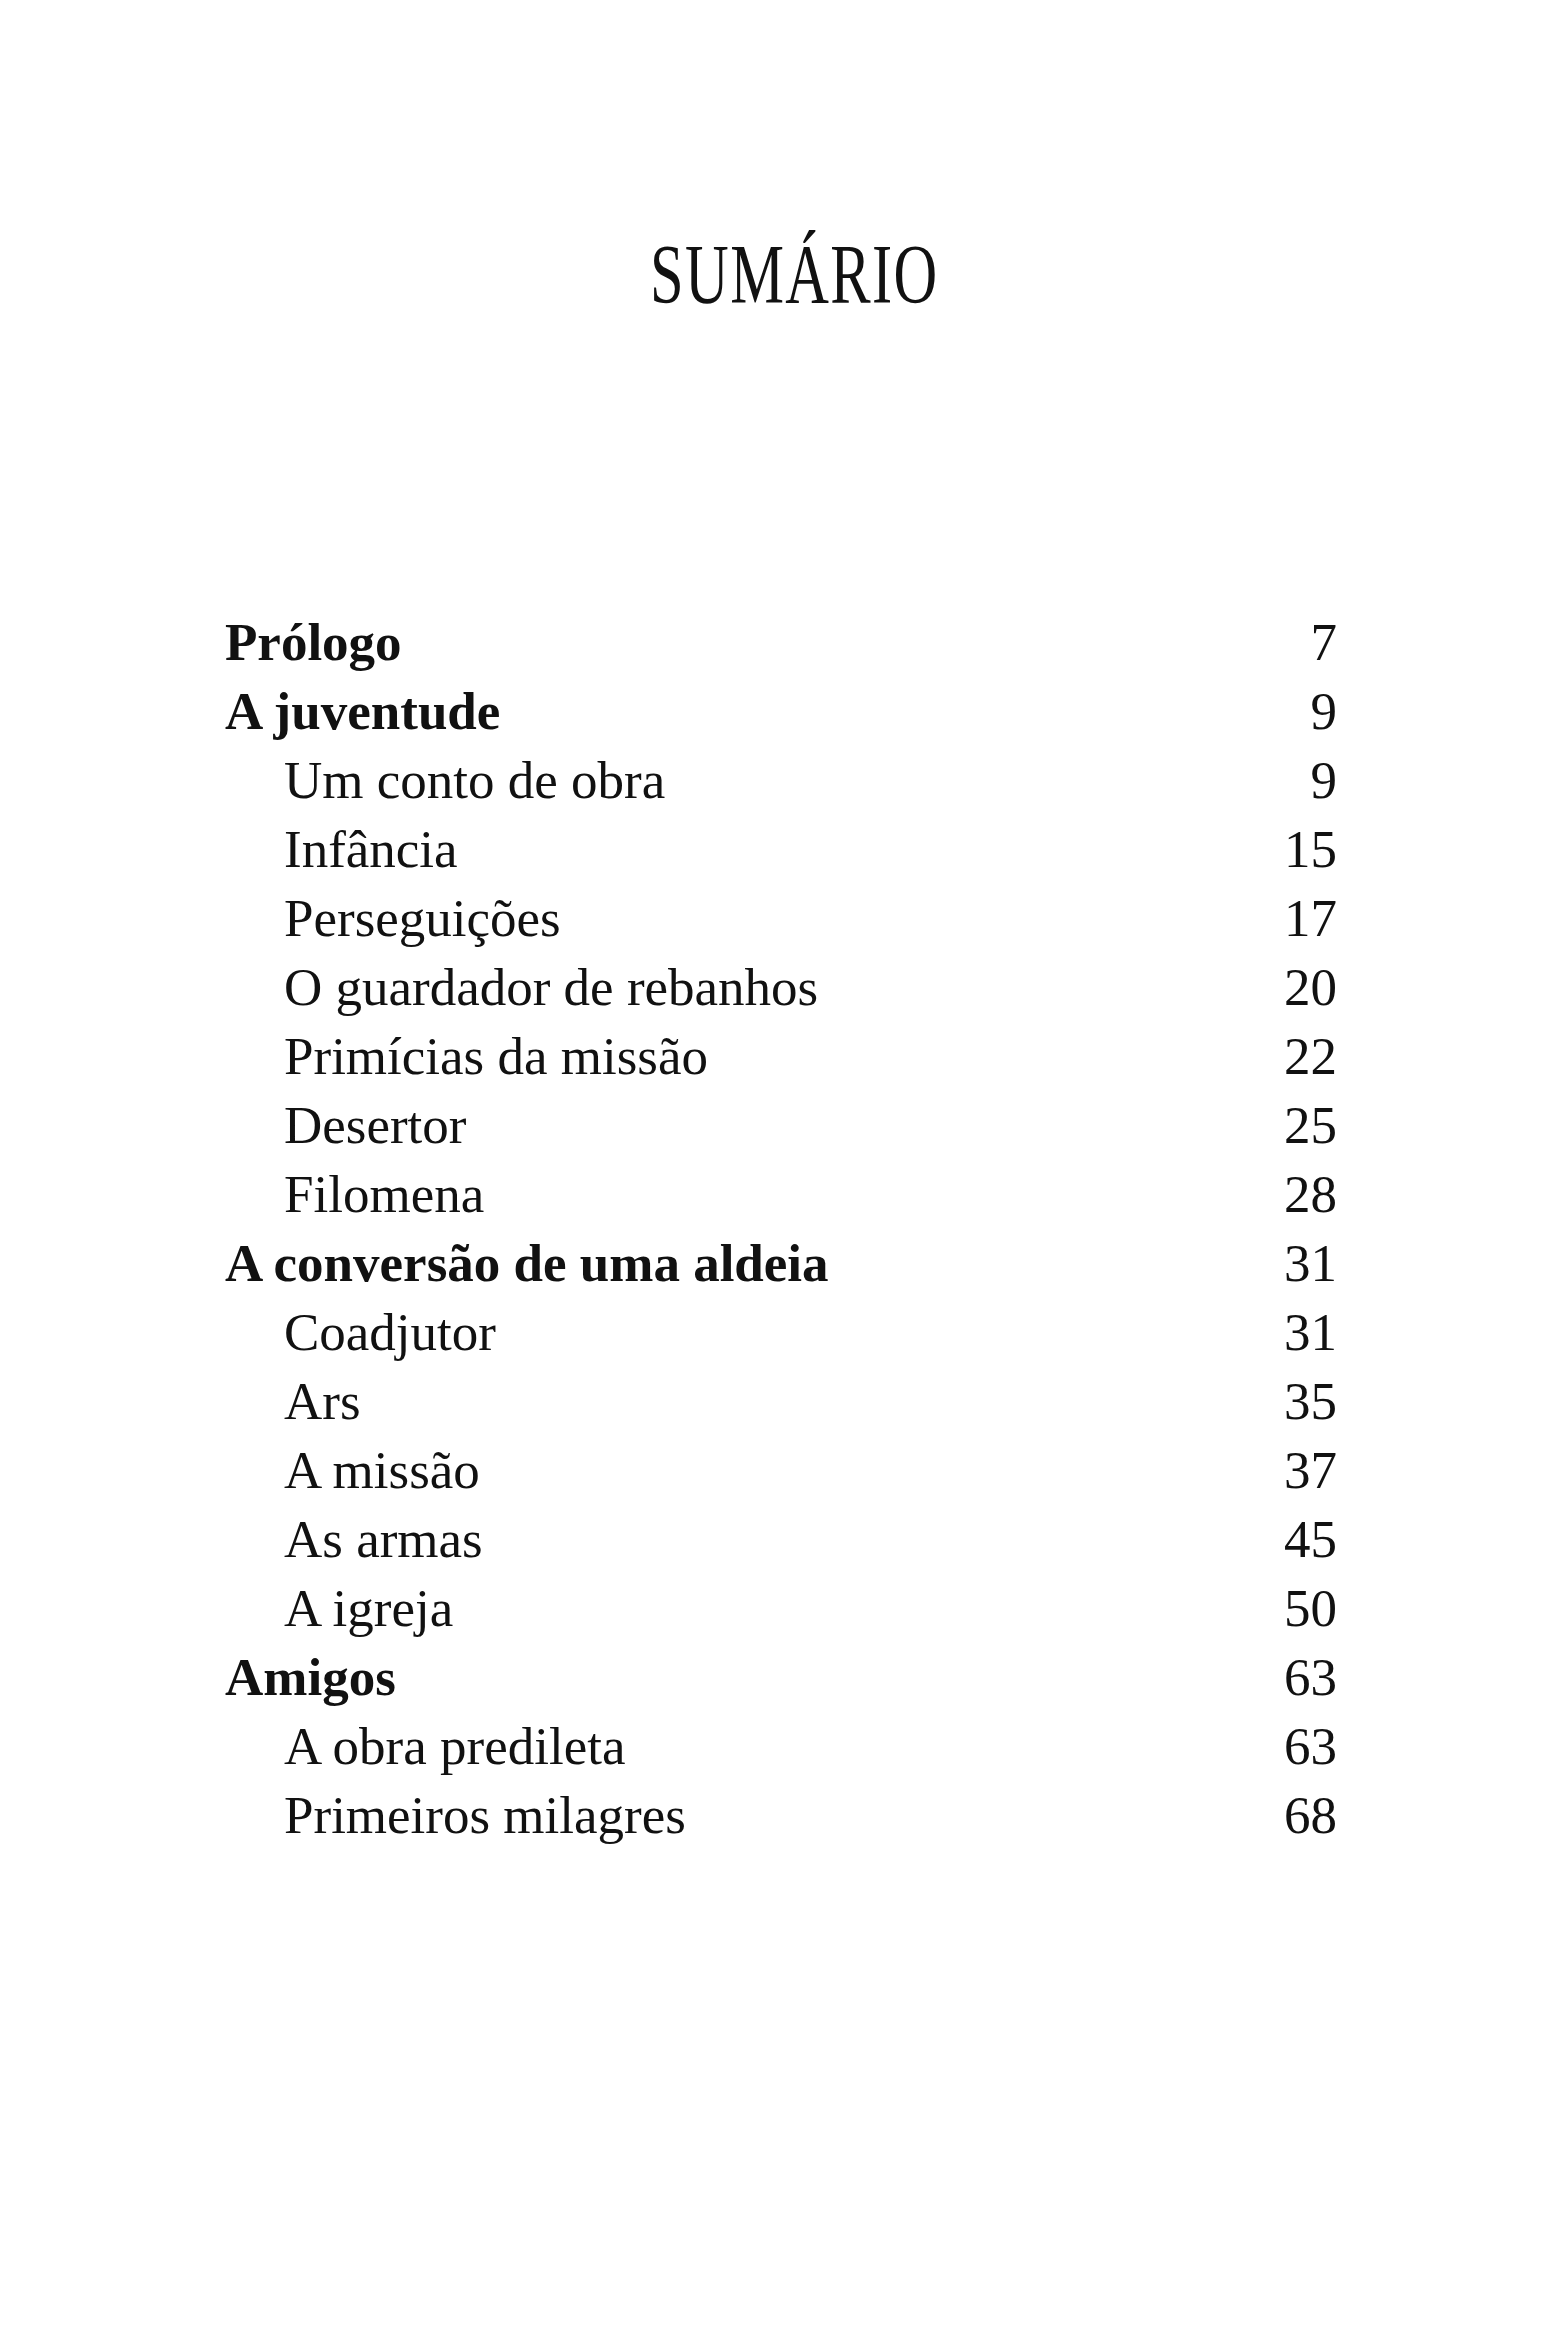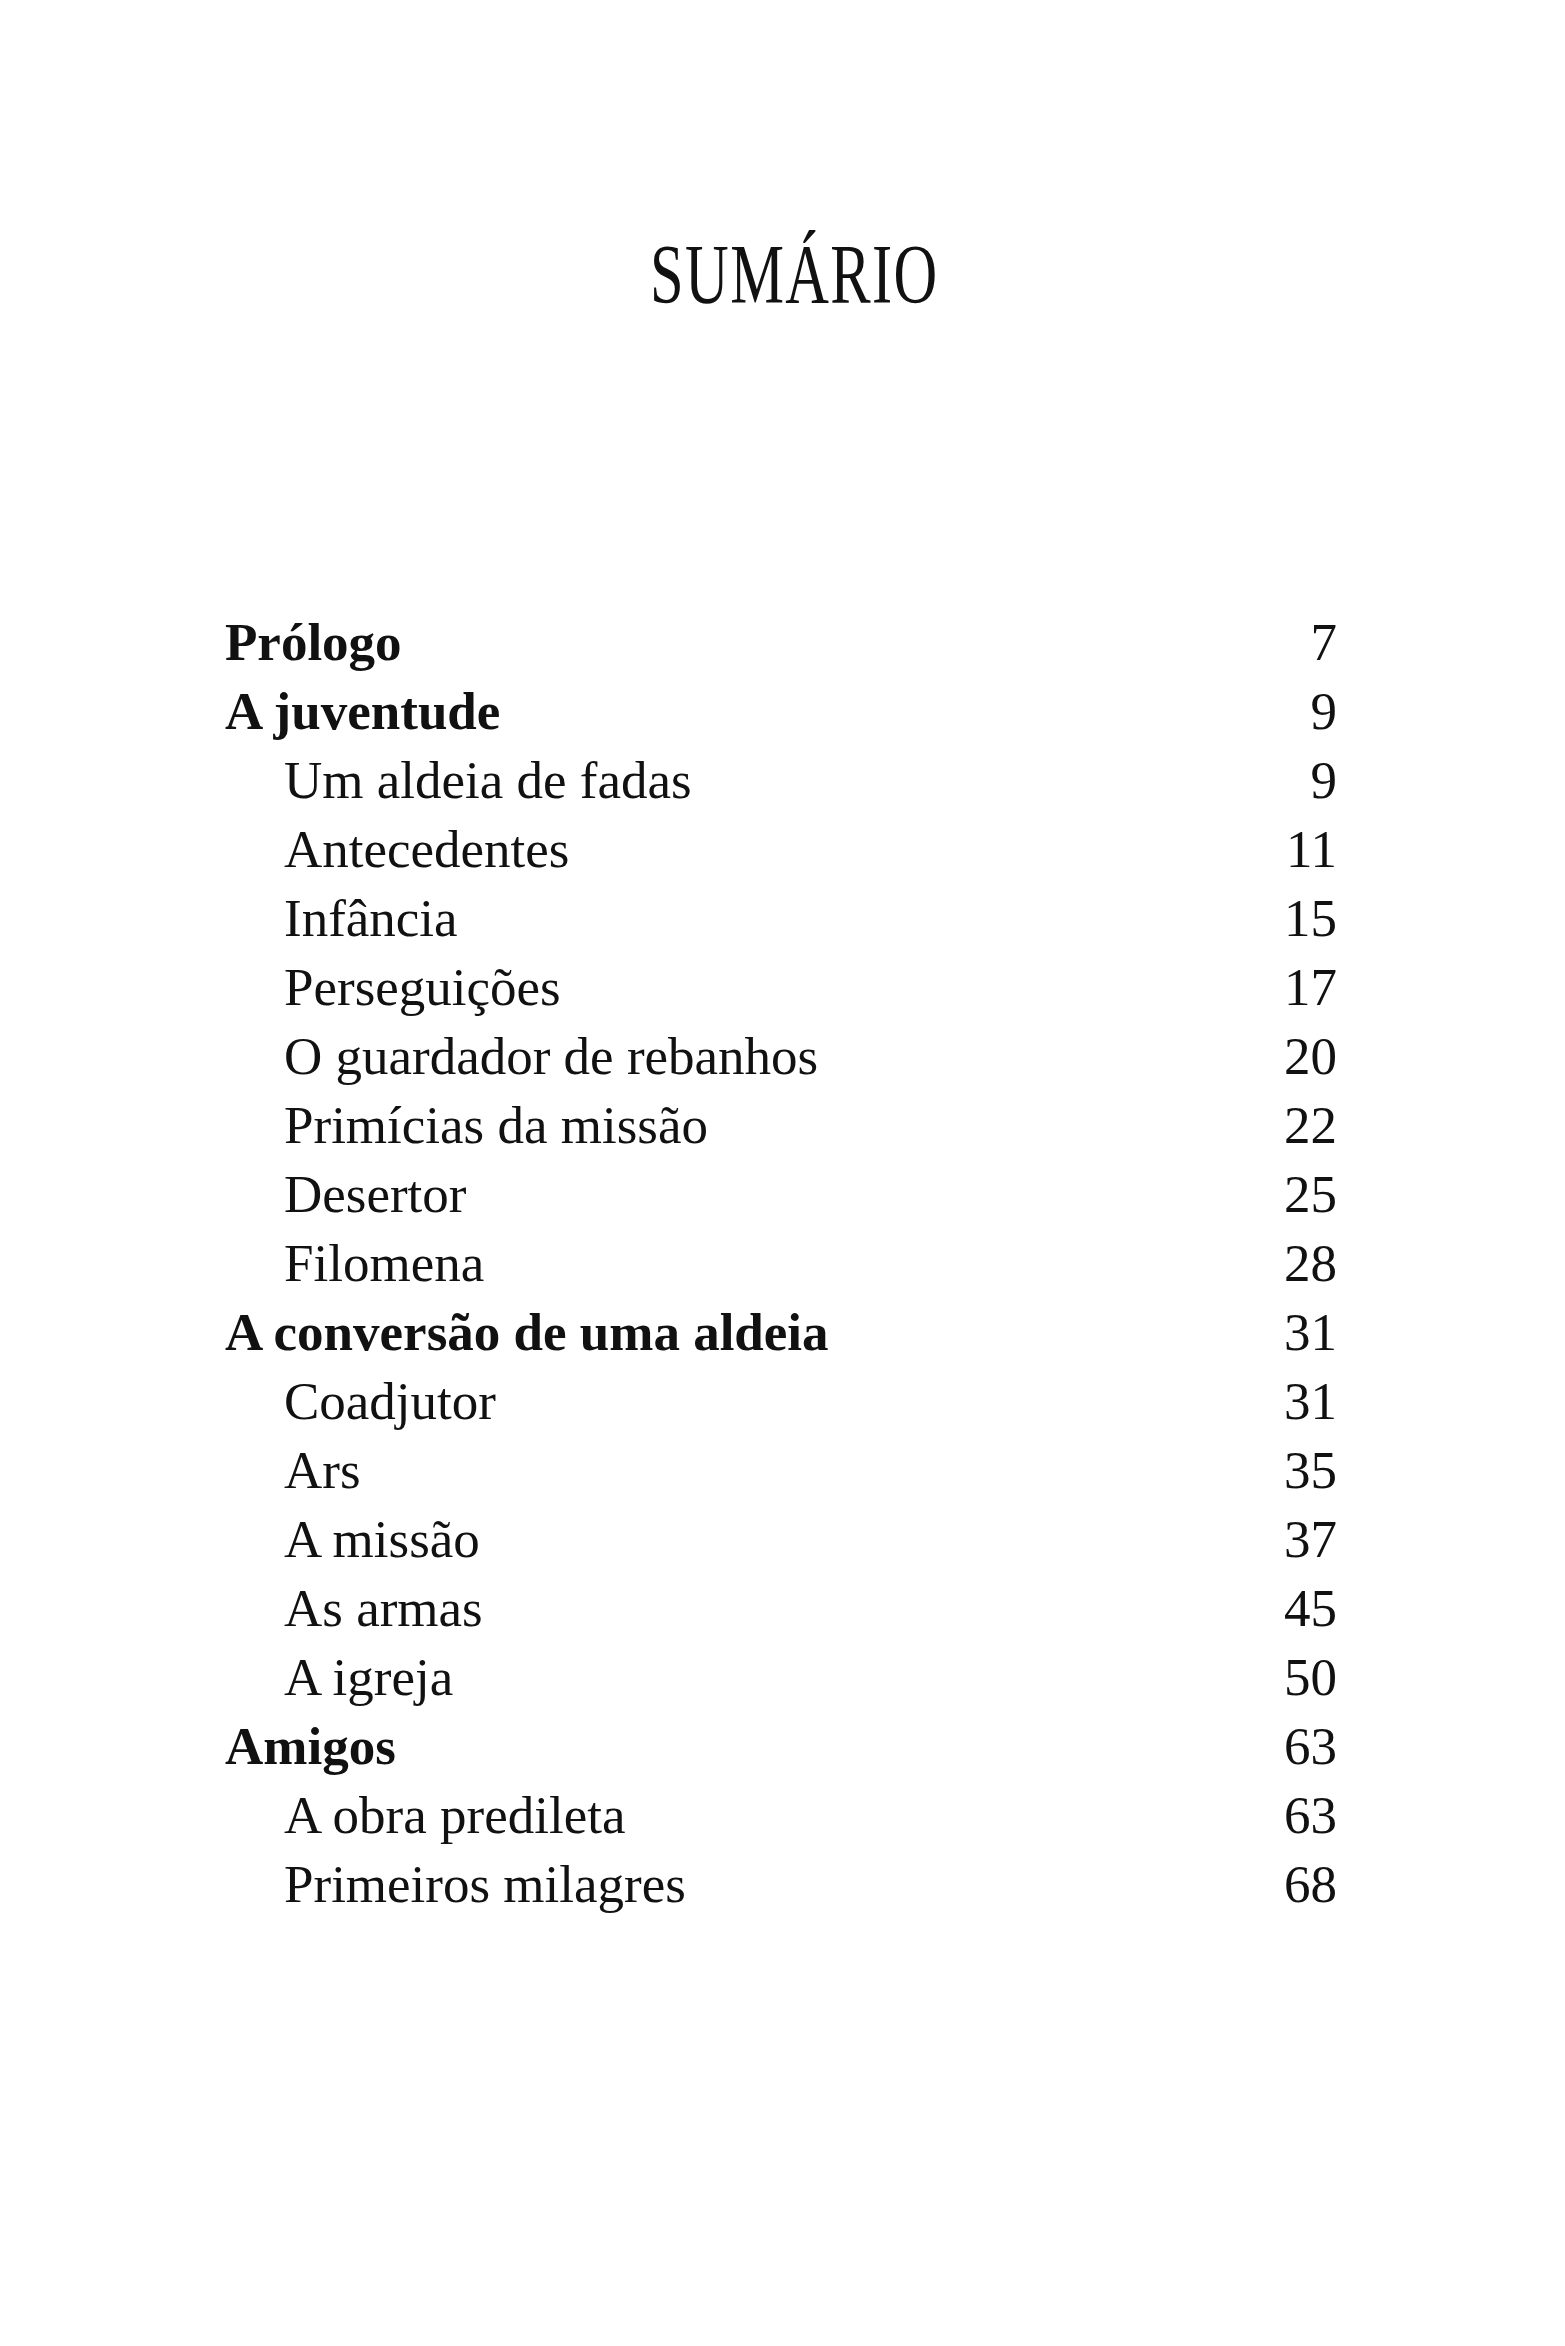--- a/index.html
+++ b/index.html
@@ -75,26 +75,22 @@
   <nav class="toc" id="toc">
       <div class="row section">
     <span class="label">Prólogo</span>
     <span class="pageno">7</span>
   </div>
       <div class="row section">
     <span class="label">A juventude</span>
     <span class="pageno">9</span>
   </div>
       <div class="row sub">
-    <span class="label">Um aldeia de fadas</span>
+    <span class="label">Um conto de obra</span>
     <span class="pageno">9</span>
-  </div>
-      <div class="row sub">
-    <span class="label">Antecedentes</span>
-    <span class="pageno">11</span>
   </div>
       <div class="row sub">
     <span class="label">Infância</span>
     <span class="pageno">15</span>
   </div>
       <div class="row sub">
     <span class="label">Perseguições</span>
     <span class="pageno">17</span>
   </div>
       <div class="row sub">

